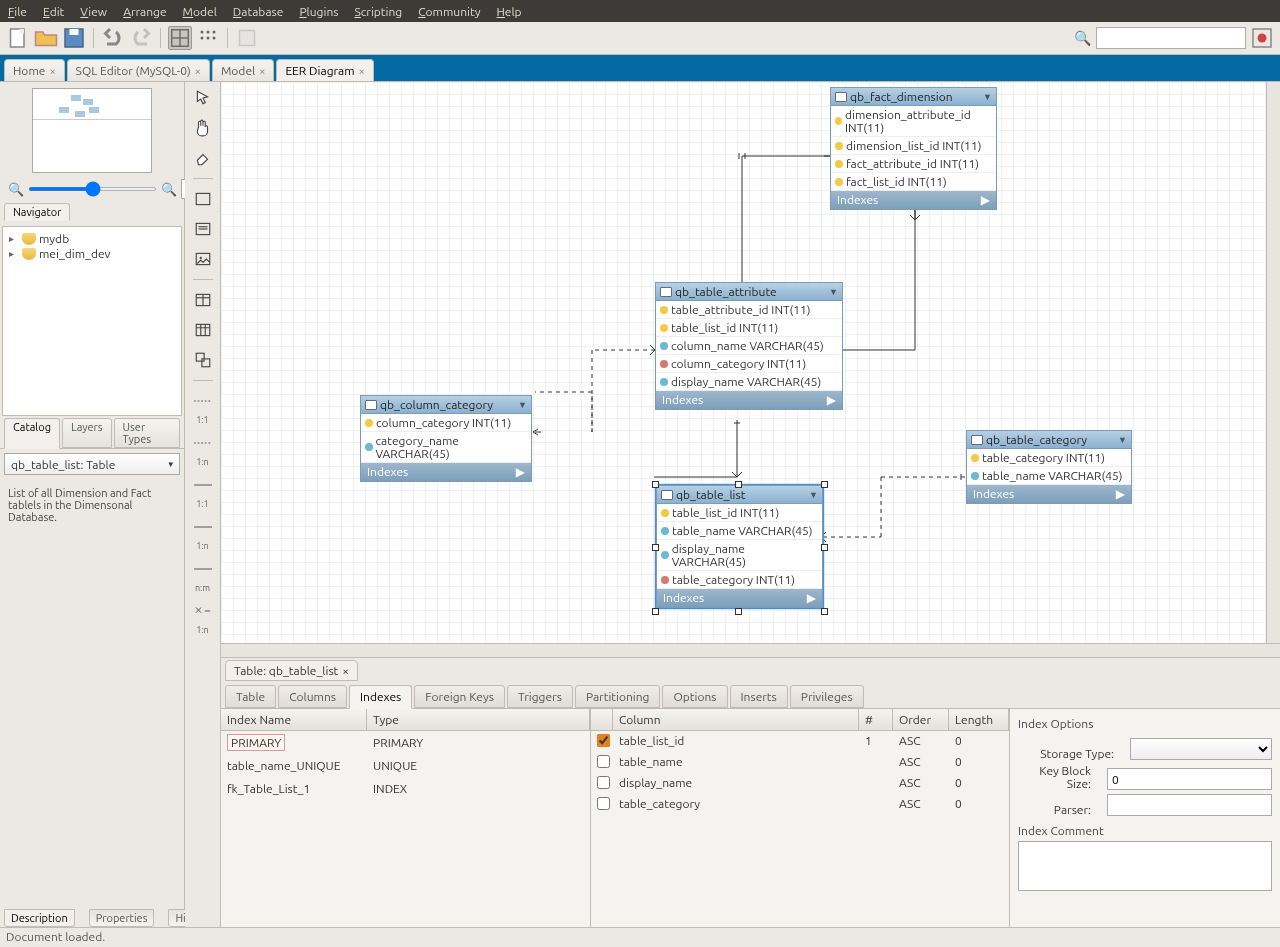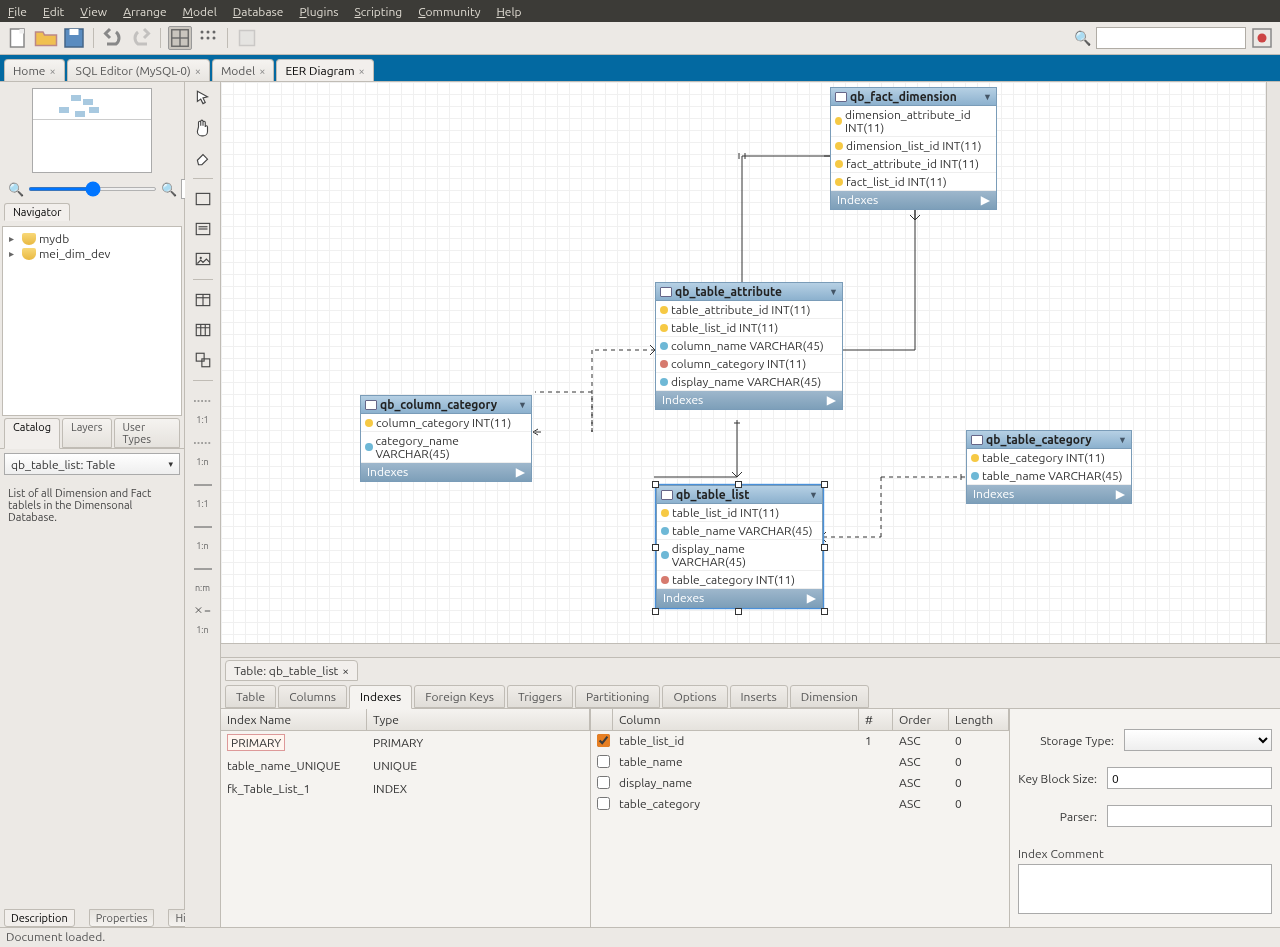--- a/index.html
+++ b/index.html
@@ -21,21 +21,21 @@
 .left{width:185px;background:#ece9e5;display:flex;flex-direction:column;border-right:1px solid #c0bcb5}
 .tools{width:36px;background:#ece9e5;display:flex;flex-direction:column;align-items:center;padding:4px 0;gap:6px;border-right:1px solid #c0bcb5}
 .tool{width:28px;height:24px;display:flex;align-items:center;justify-content:center;cursor:pointer;border-radius:2px}
 .tool svg{width:18px;height:18px}
 .tool-sep{width:20px;height:1px;background:#c0bcb5;margin:2px 0}
 .tool-lbl{font-size:9px;color:#666;margin-top:-4px}
 .canvas-wrap{flex:1;display:flex;flex-direction:column;background:#fff;min-width:0}
 .canvas{flex:1;position:relative;overflow:hidden;background:#fff;background-image:linear-gradient(#f0f0f0 1px,transparent 1px),linear-gradient(90deg,#f0f0f0 1px,transparent 1px),linear-gradient(#e0e0e0 1px,transparent 1px),linear-gradient(90deg,#e0e0e0 1px,transparent 1px);background-size:12px 12px,12px 12px,96px 96px,96px 96px}
 .entity{position:absolute;border:1px solid #7a9cb8;background:#fff;font-size:11px;min-width:160px}
 .entity.sel{outline:1px solid #4a90d9;box-shadow:0 0 0 2px rgba(74,144,217,.2)}
-.entity-hdr{background:linear-gradient(#b6d0e4,#8cb1ce);padding:2px 4px;display:flex;align-items:center;gap:3px;font-weight:bold;font-size:11px;color:#222;border-bottom:1px solid #7a9cb8}
+.entity-hdr{background:linear-gradient(#b6d0e4,#8cb1ce);padding:2px 4px;display:flex;align-items:center;gap:3px;font-weight:normal;font-size:11px;color:#222;border-bottom:1px solid #7a9cb8}
 .entity-hdr .eicon{width:12px;height:10px;background:#fff;border:1px solid #668;border-radius:1px}
 .entity-hdr .arrow{margin-left:auto;color:#456;font-size:9px}
 .entity-col{padding:2px 4px;display:flex;align-items:center;gap:3px;background:#fff;border-bottom:1px solid #eee}
 .entity-col .ci{width:8px;height:8px;border-radius:50%}
 .ci.key{background:#f6c944}
 .ci.blue{background:#6eb8d6}
 .ci.red{background:#d67a6e}
 .entity-idx{background:linear-gradient(#9eb7cc,#7d9fb9);padding:2px 6px;font-size:10px;color:#fff;display:flex;justify-content:space-between}
 .navi{padding:4px}
 .navi-preview{width:120px;height:85px;background:#fff;border:1px solid #aaa;margin:2px auto;position:relative}
@@ -66,21 +66,21 @@
 .gh{padding:4px 6px;border-right:1px solid #c0bcb5;font-size:12px;color:#333}
 .grid-row{display:flex;padding:3px 0}
 .gc{padding:2px 6px;font-size:12px}
 .idx-cols{flex:1;border-right:1px solid #c0bcb5;min-width:0}
 .idx-cols-hdr{padding:4px 6px;color:#444}
 .grid2{display:grid;grid-template-columns:22px 1fr 34px 56px 60px}
 .g2h{padding:4px 6px;background:linear-gradient(#f5f3f0,#e5e2dd);border-bottom:1px solid #c0bcb5;border-right:1px solid #c0bcb5;font-size:12px}
 .g2c{padding:3px 6px;font-size:12px}
 .idx-opts{width:270px;padding:4px 8px}
 .idx-opts .lbl{padding:4px 0;color:#444}
-.fld{display:flex;align-items:center;margin:16px 0;gap:10px}
+.fld{display:flex;align-items:flex-end;margin:4px 0;gap:16px}
 .fld label{width:96px;text-align:right;font-size:12px}
 .fld input,.fld select{flex:1;height:22px;border:1px solid #aaa;padding:0 4px;background:#fff}
 .fld select{background:linear-gradient(#fff,#eee)}
 .status{height:20px;background:#ece9e5;padding:2px 6px;font-size:12px;color:#555;border-top:1px solid #c0bcb5}
 .sel-handle{position:absolute;width:7px;height:7px;background:#fff;border:1px solid #333}
 .scrollbar-v{width:14px;background:#e8e5e1;border-left:1px solid #c0bcb5}
 .scrollbar-h{height:14px;background:#e8e5e1;border-top:1px solid #c0bcb5}
 input[type=checkbox]{cursor:pointer}
 .primary-cell{border:1px solid #d99;padding:1px 3px;background:#fff6f0}
 </style>
@@ -518,21 +518,21 @@
         </div>
       <div class="btabs2">
         <div class="btab2">Table</div>
         <div class="btab2">Columns</div>
         <div class="btab2 active">Indexes</div>
         <div class="btab2">Foreign Keys</div>
         <div class="btab2">Triggers</div>
         <div class="btab2">Partitioning</div>
         <div class="btab2">Options</div>
         <div class="btab2">Inserts</div>
-        <div class="btab2">Dimension</div>
+        <div class="btab2">Privileges</div>
       </div>
       <div class="btcontent">
         <div class="idx-list">
           <div class="grid-hdr">
             <div class="gh" style="width:146px">Index Name</div>
             <div class="gh" style="flex:1">Type</div>
           </div>
           <div class="grid-row">
               <div class="gc" style="width:146px"><span class="primary-cell">PRIMARY</span></div>
               <div class="gc">PRIMARY</div>
@@ -573,20 +573,21 @@
               <div class="g2c">0</div>
 
             <div class="g2c"><input type="checkbox" style=""></div>
             <div class="g2c">table_category</div>
               <div class="g2c"></div>
               <div class="g2c">ASC</div>
               <div class="g2c">0</div>
           </div>
         </div>
         <div class="idx-opts">
+          <div class="lbl">Index Options</div>
           <div class="fld">
               <label>Storage Type:</label>
               <select><option></option></select>
             </div>
           <div class="fld">
               <label>Key Block Size:</label>
               <input type="text" value="0" style="">
             </div>
           <div class="fld">
               <label>Parser:</label>

